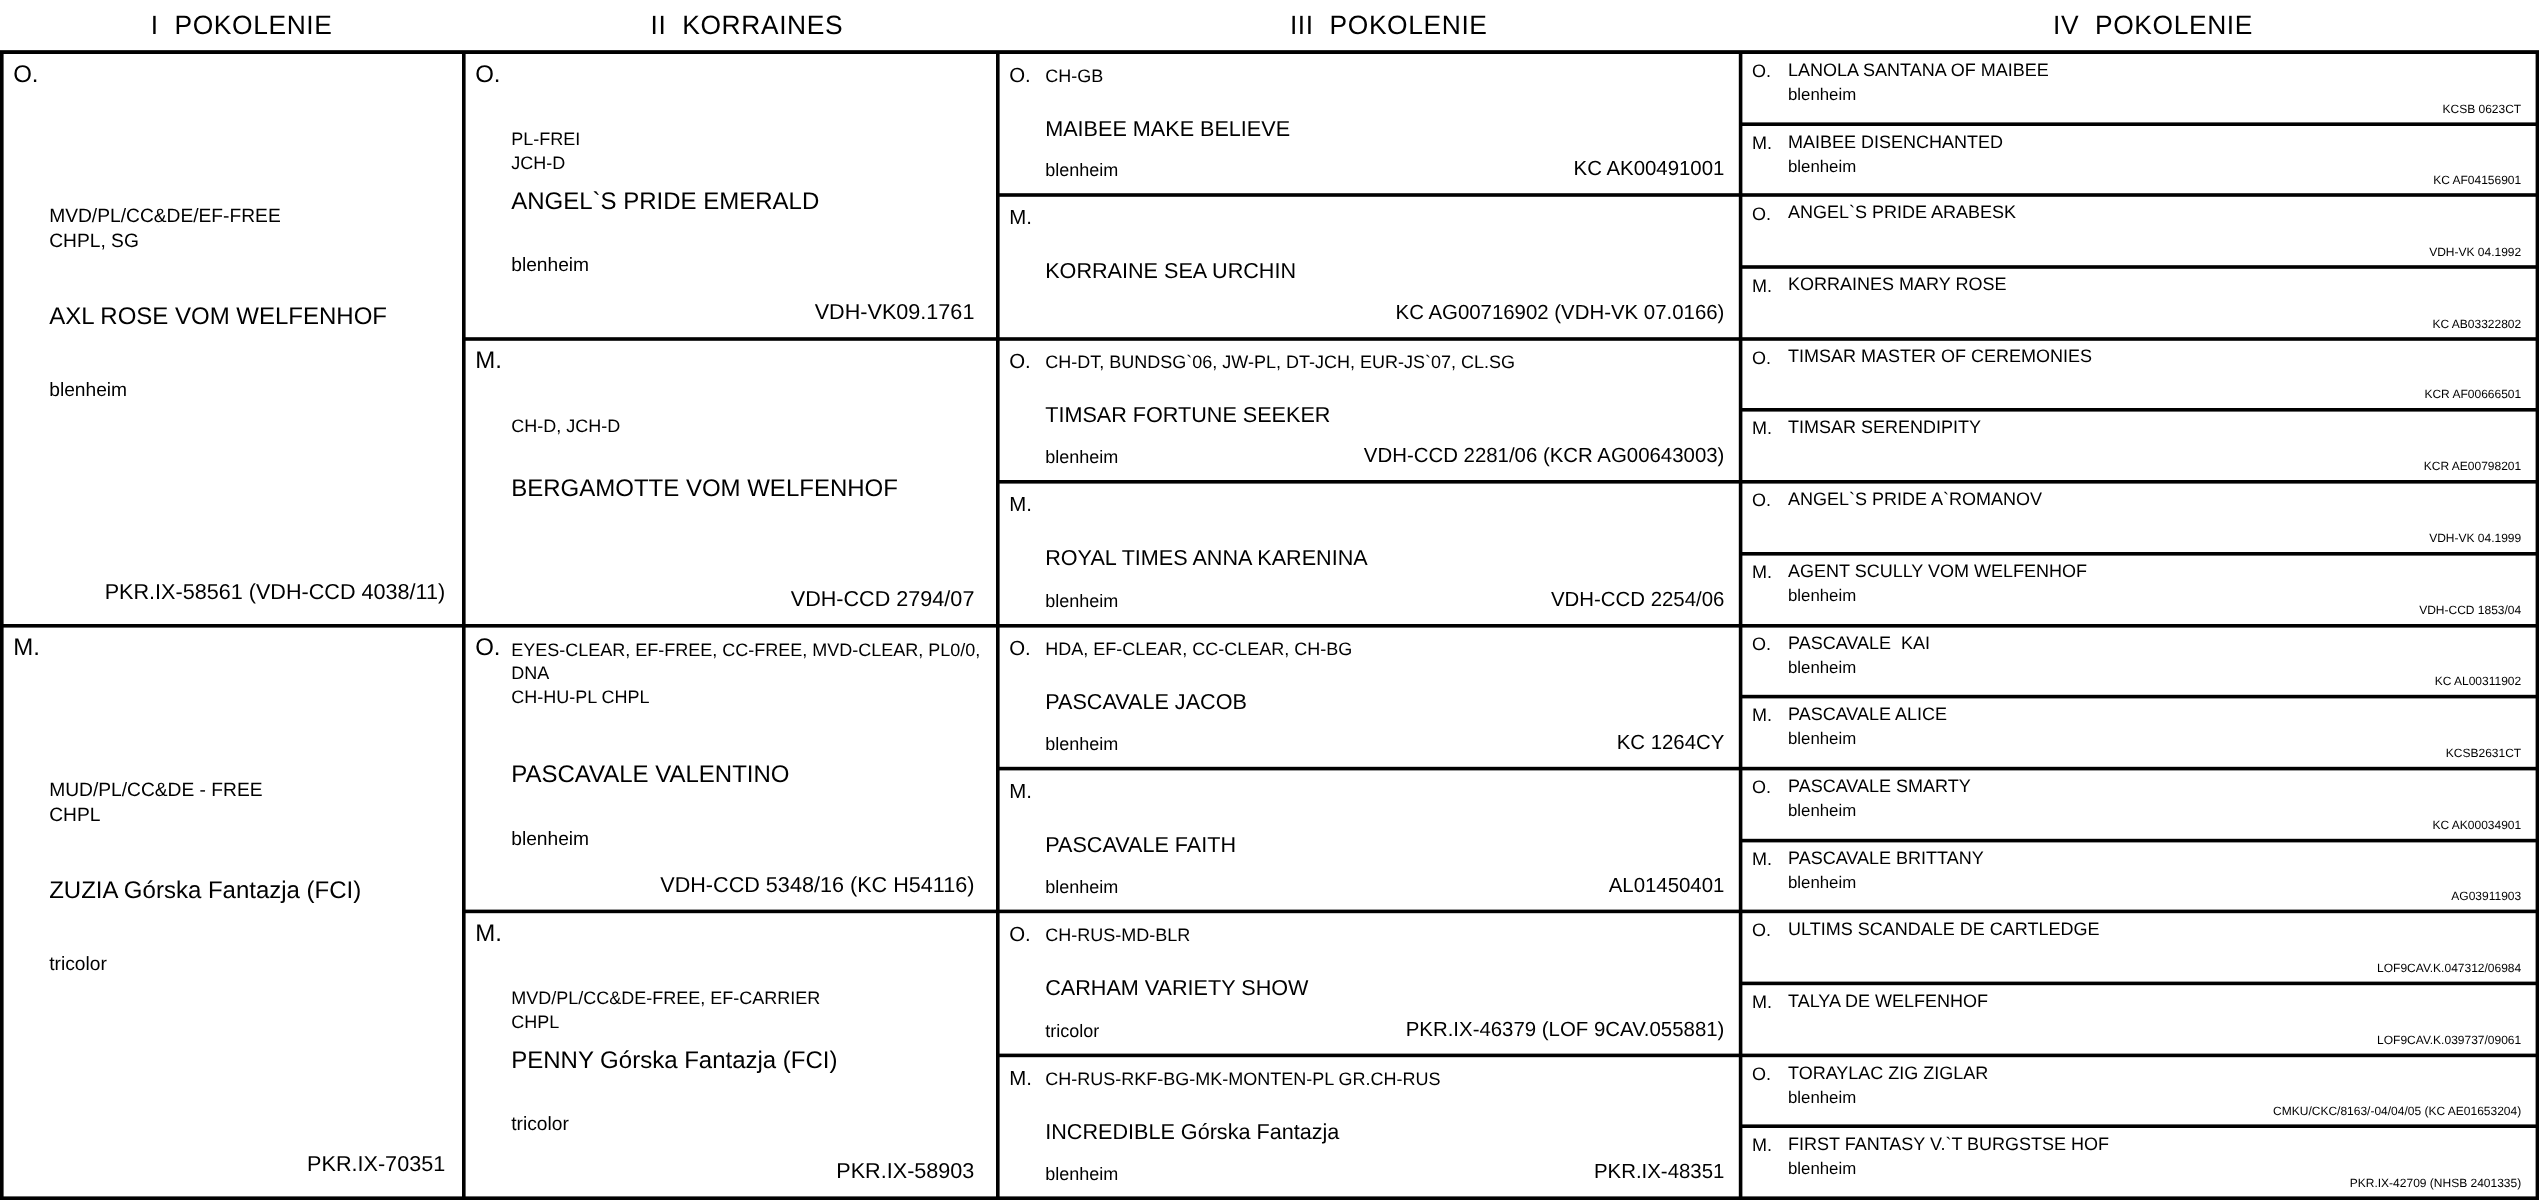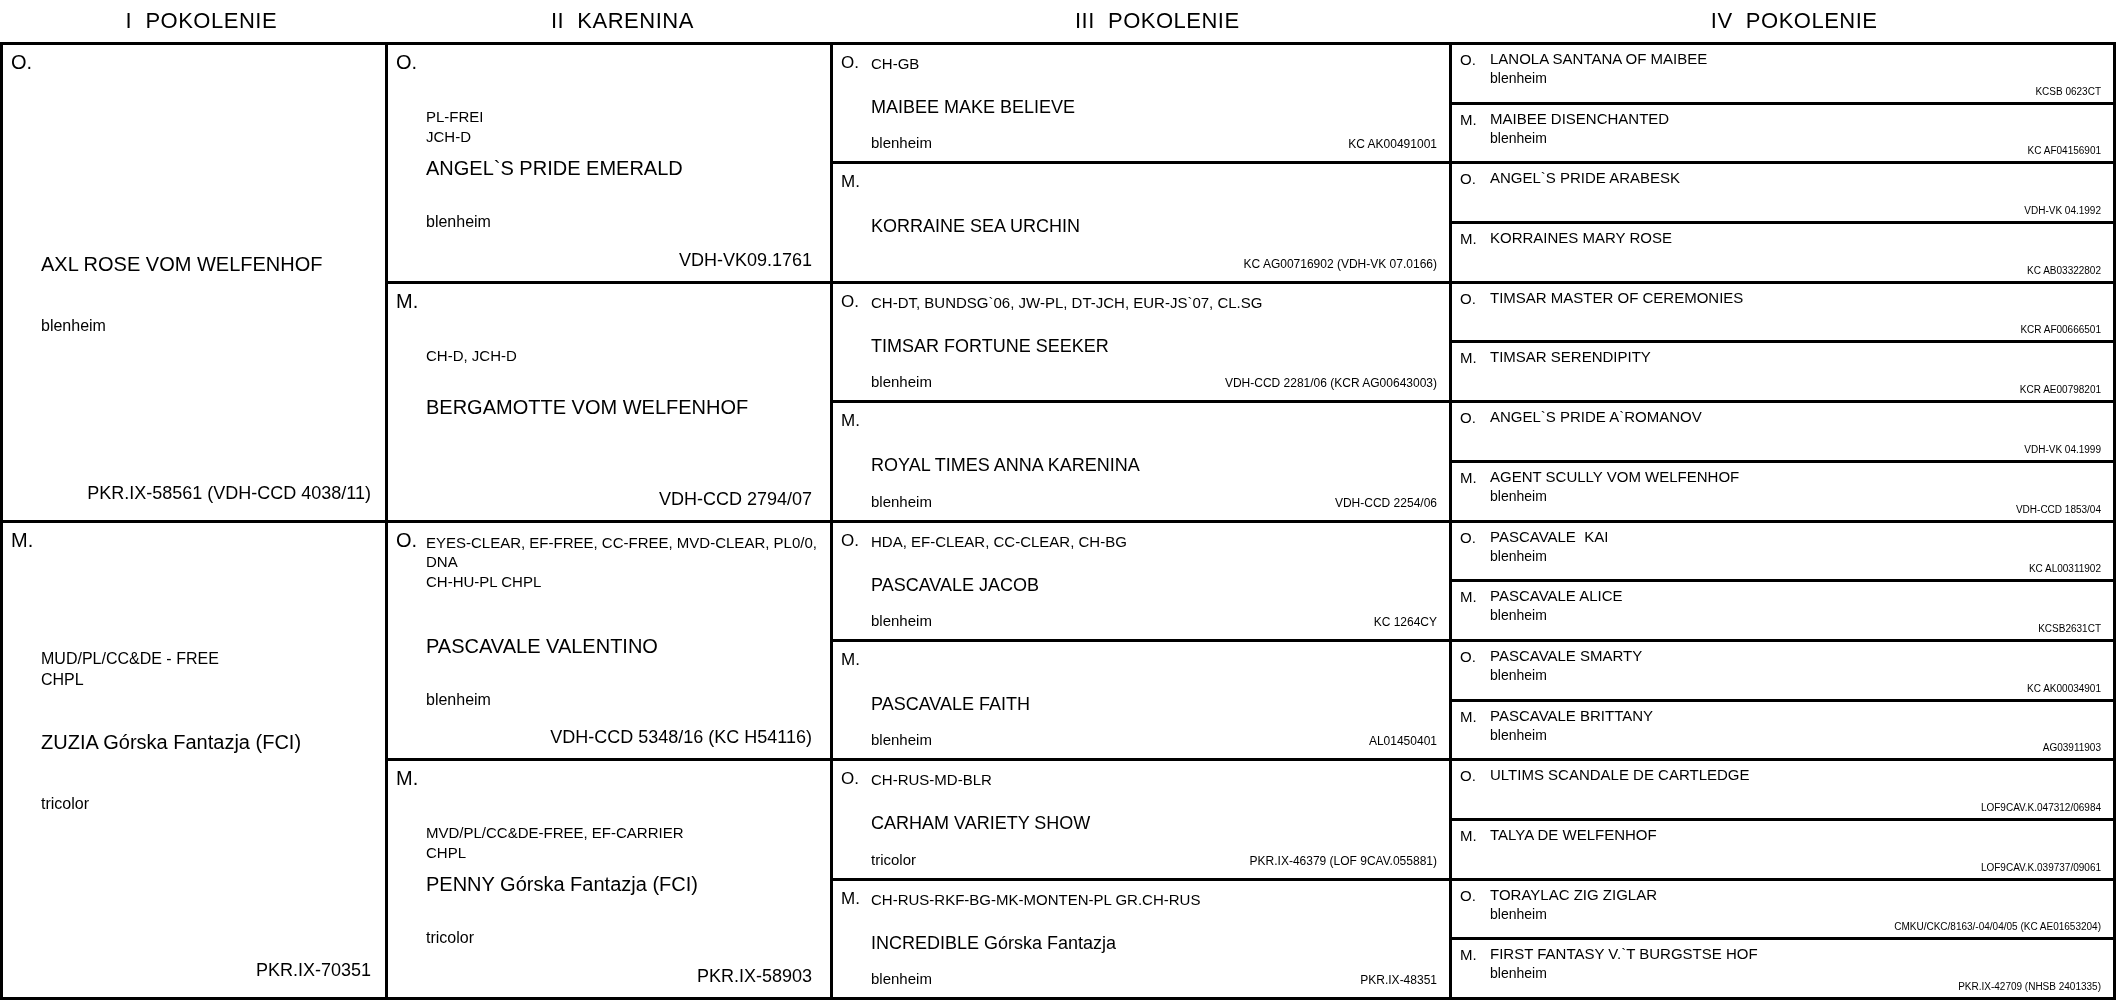--- a/index.html
+++ b/index.html
@@ -45,37 +45,39 @@
 
   .color { position:absolute; left:38px; font-size:16px; }
   .g2 .color { top:168px; }
   .g1 .color { top:272px; }
   .g3 .color { bottom:10px; font-size:15px; }
   .g4 .color { top:25px; font-size:14px; }
 
   .reg { position:absolute; white-space:pre; }
   .g1 .reg { right:14px; bottom:16px; font-size:18px; }
   .g2 .reg { right:18px; bottom:10px; font-size:18px; }
-  .g3 .reg { right:12px; bottom:10px; font-size:12px;margin-top:24px; }
+  .g3 .reg { right:12px; bottom:10px; font-size:17px;margin-top:24px; }
   .g4 .reg { right:12px; bottom:5px;  font-size:10px; }
 </style>
 </head>
 <body>
 
 <div class="headers">
   <div class="hdr c1">I  POKOLENIE</div>
-  <div class="hdr c2">II  KARENINA</div>
+  <div class="hdr c2">II  KORRAINES</div>
   <div class="hdr c3">III  POKOLENIE</div>
   <div class="hdr c4">IV  POKOLENIE</div>
 </div>
 
 <div class="pedigree">
 
   <div class="cell g1" style="grid-column:1;grid-row:1/9">
     <span class="lbl">O.</span>
+    <div class="titles">MVD/PL/CC&amp;DE/EF-FREE
+CHPL, SG</div>
     <div class="name">AXL ROSE VOM WELFENHOF</div>
     <div class="color">blenheim</div>
     <div class="reg">PKR.IX-58561 (VDH-CCD 4038/11)</div>
   </div>
   <div class="cell g1" style="grid-column:1;grid-row:9/17">
     <span class="lbl">M.</span>
     <div class="titles">MUD/PL/CC&amp;DE - FREE
 CHPL</div>
     <div class="name">ZUZIA Górska Fantazja (FCI)</div>
     <div class="color">tricolor</div>

